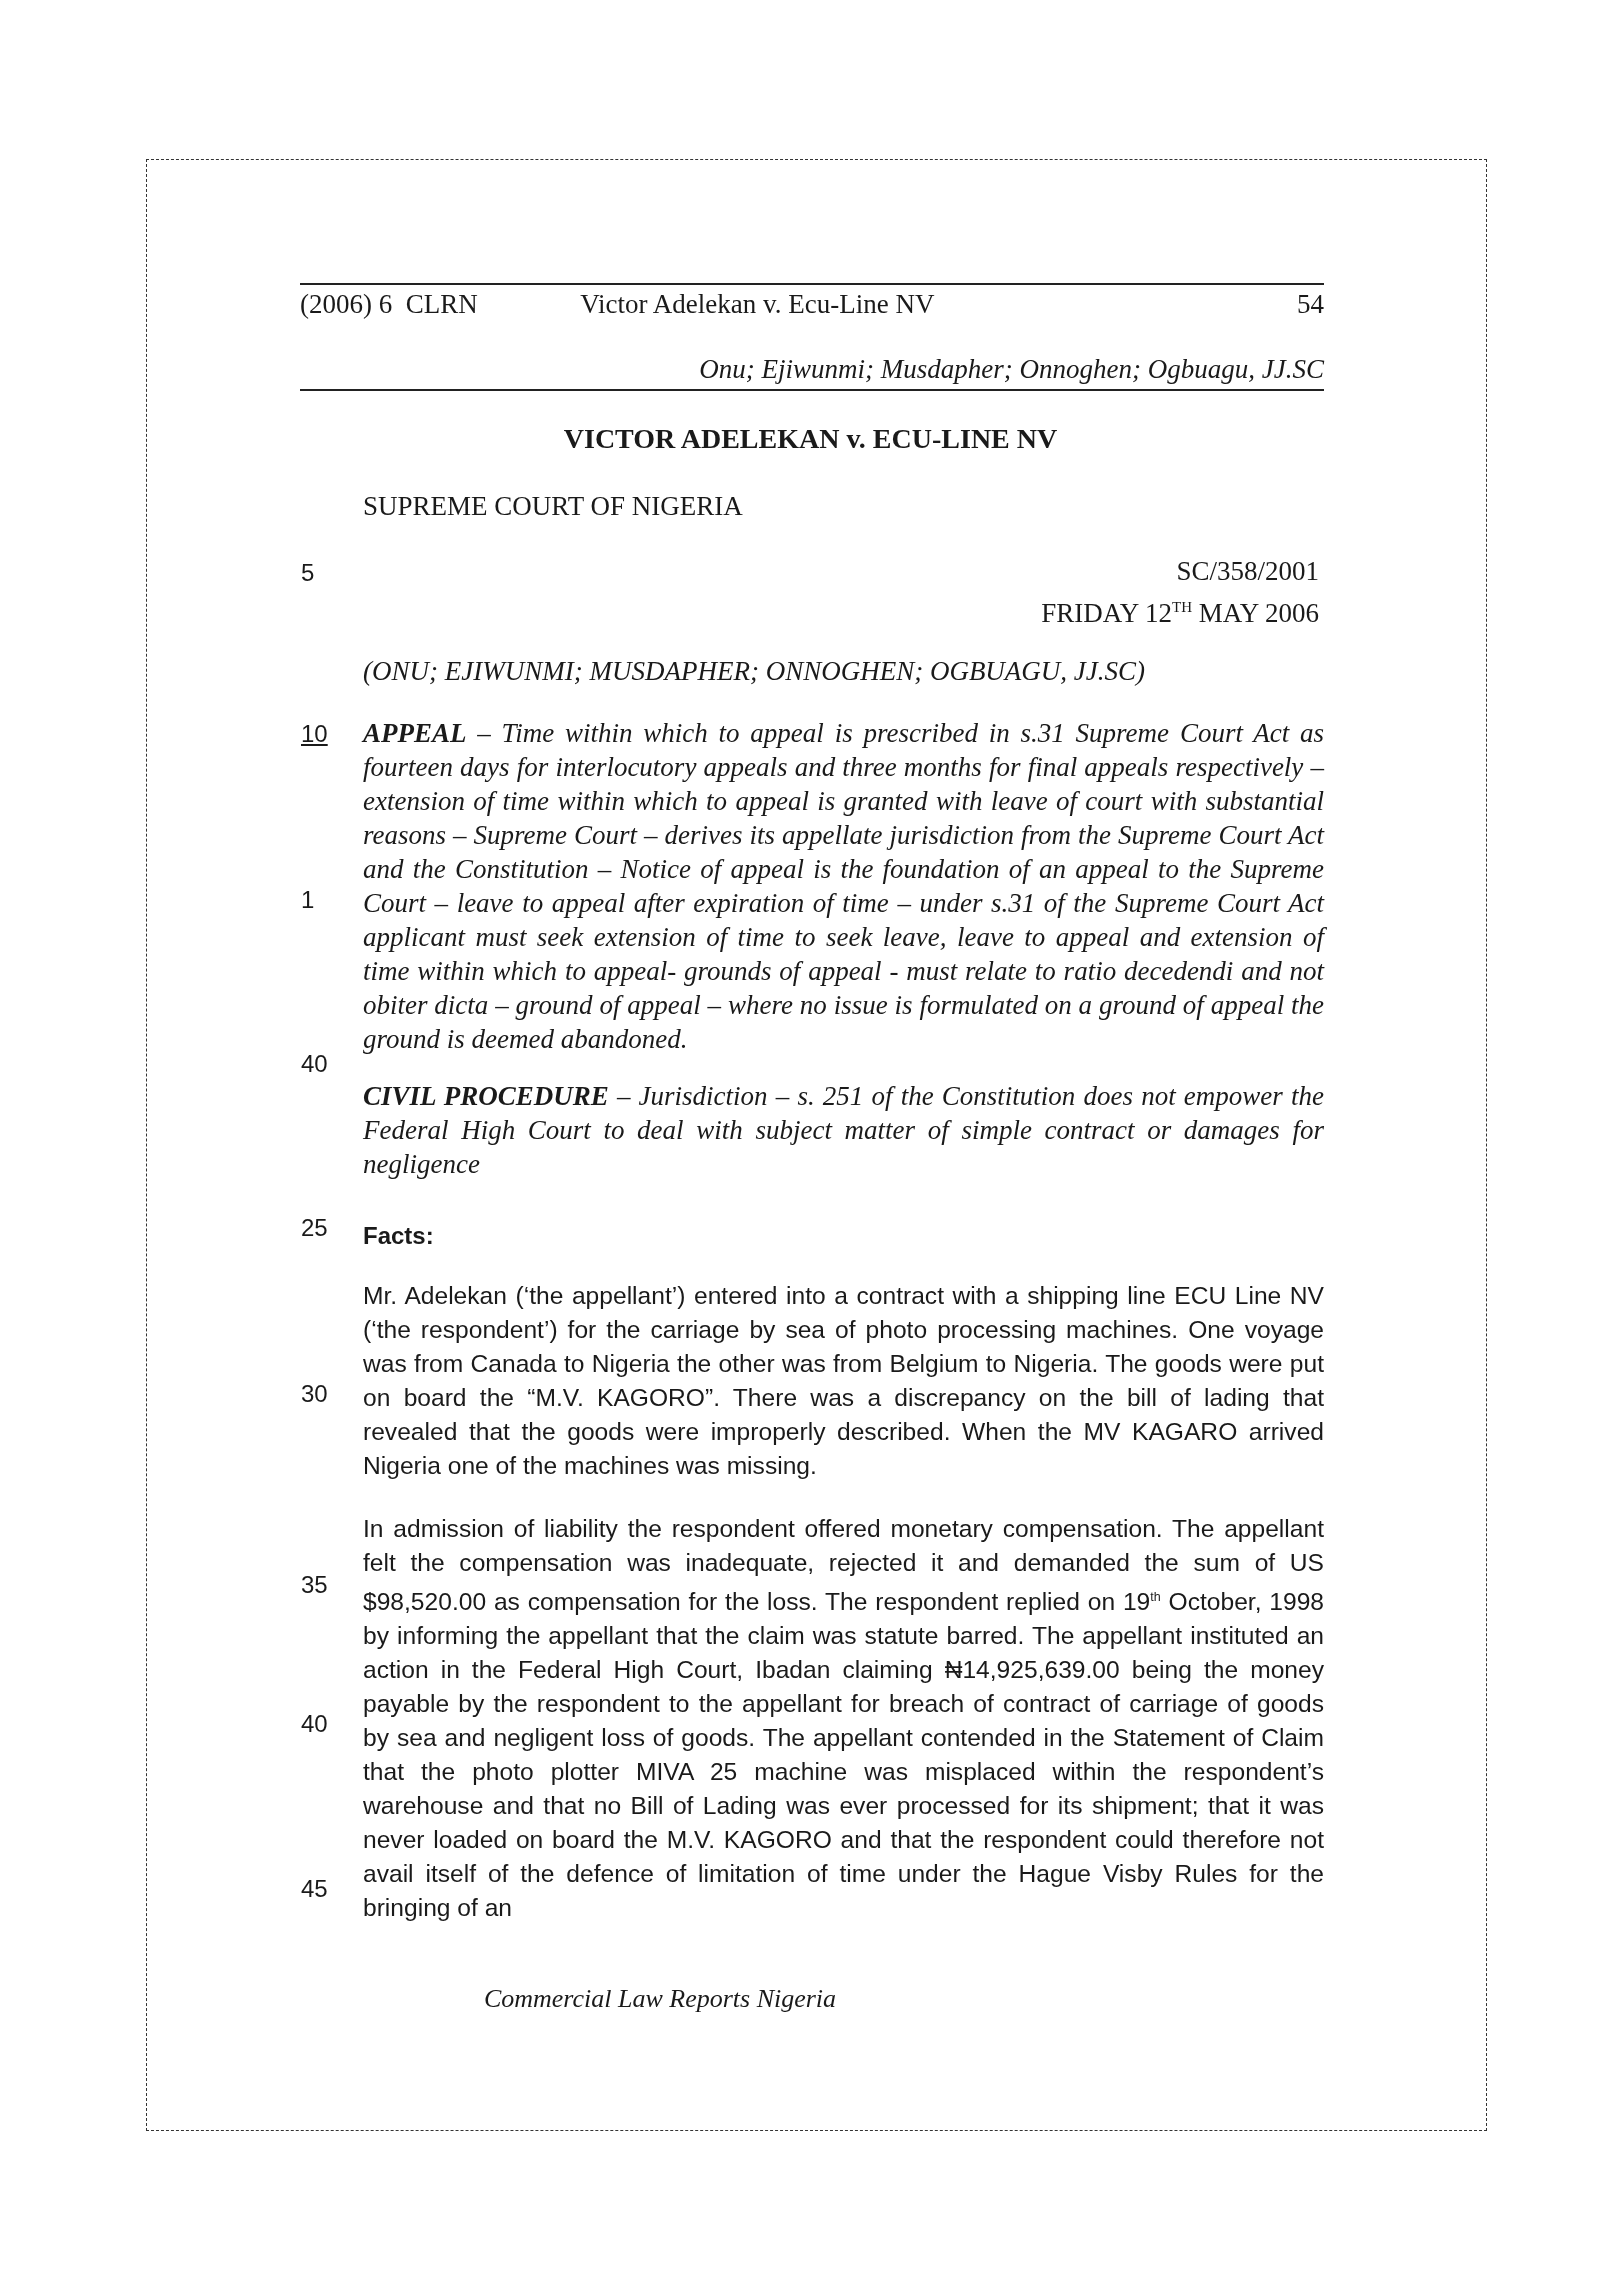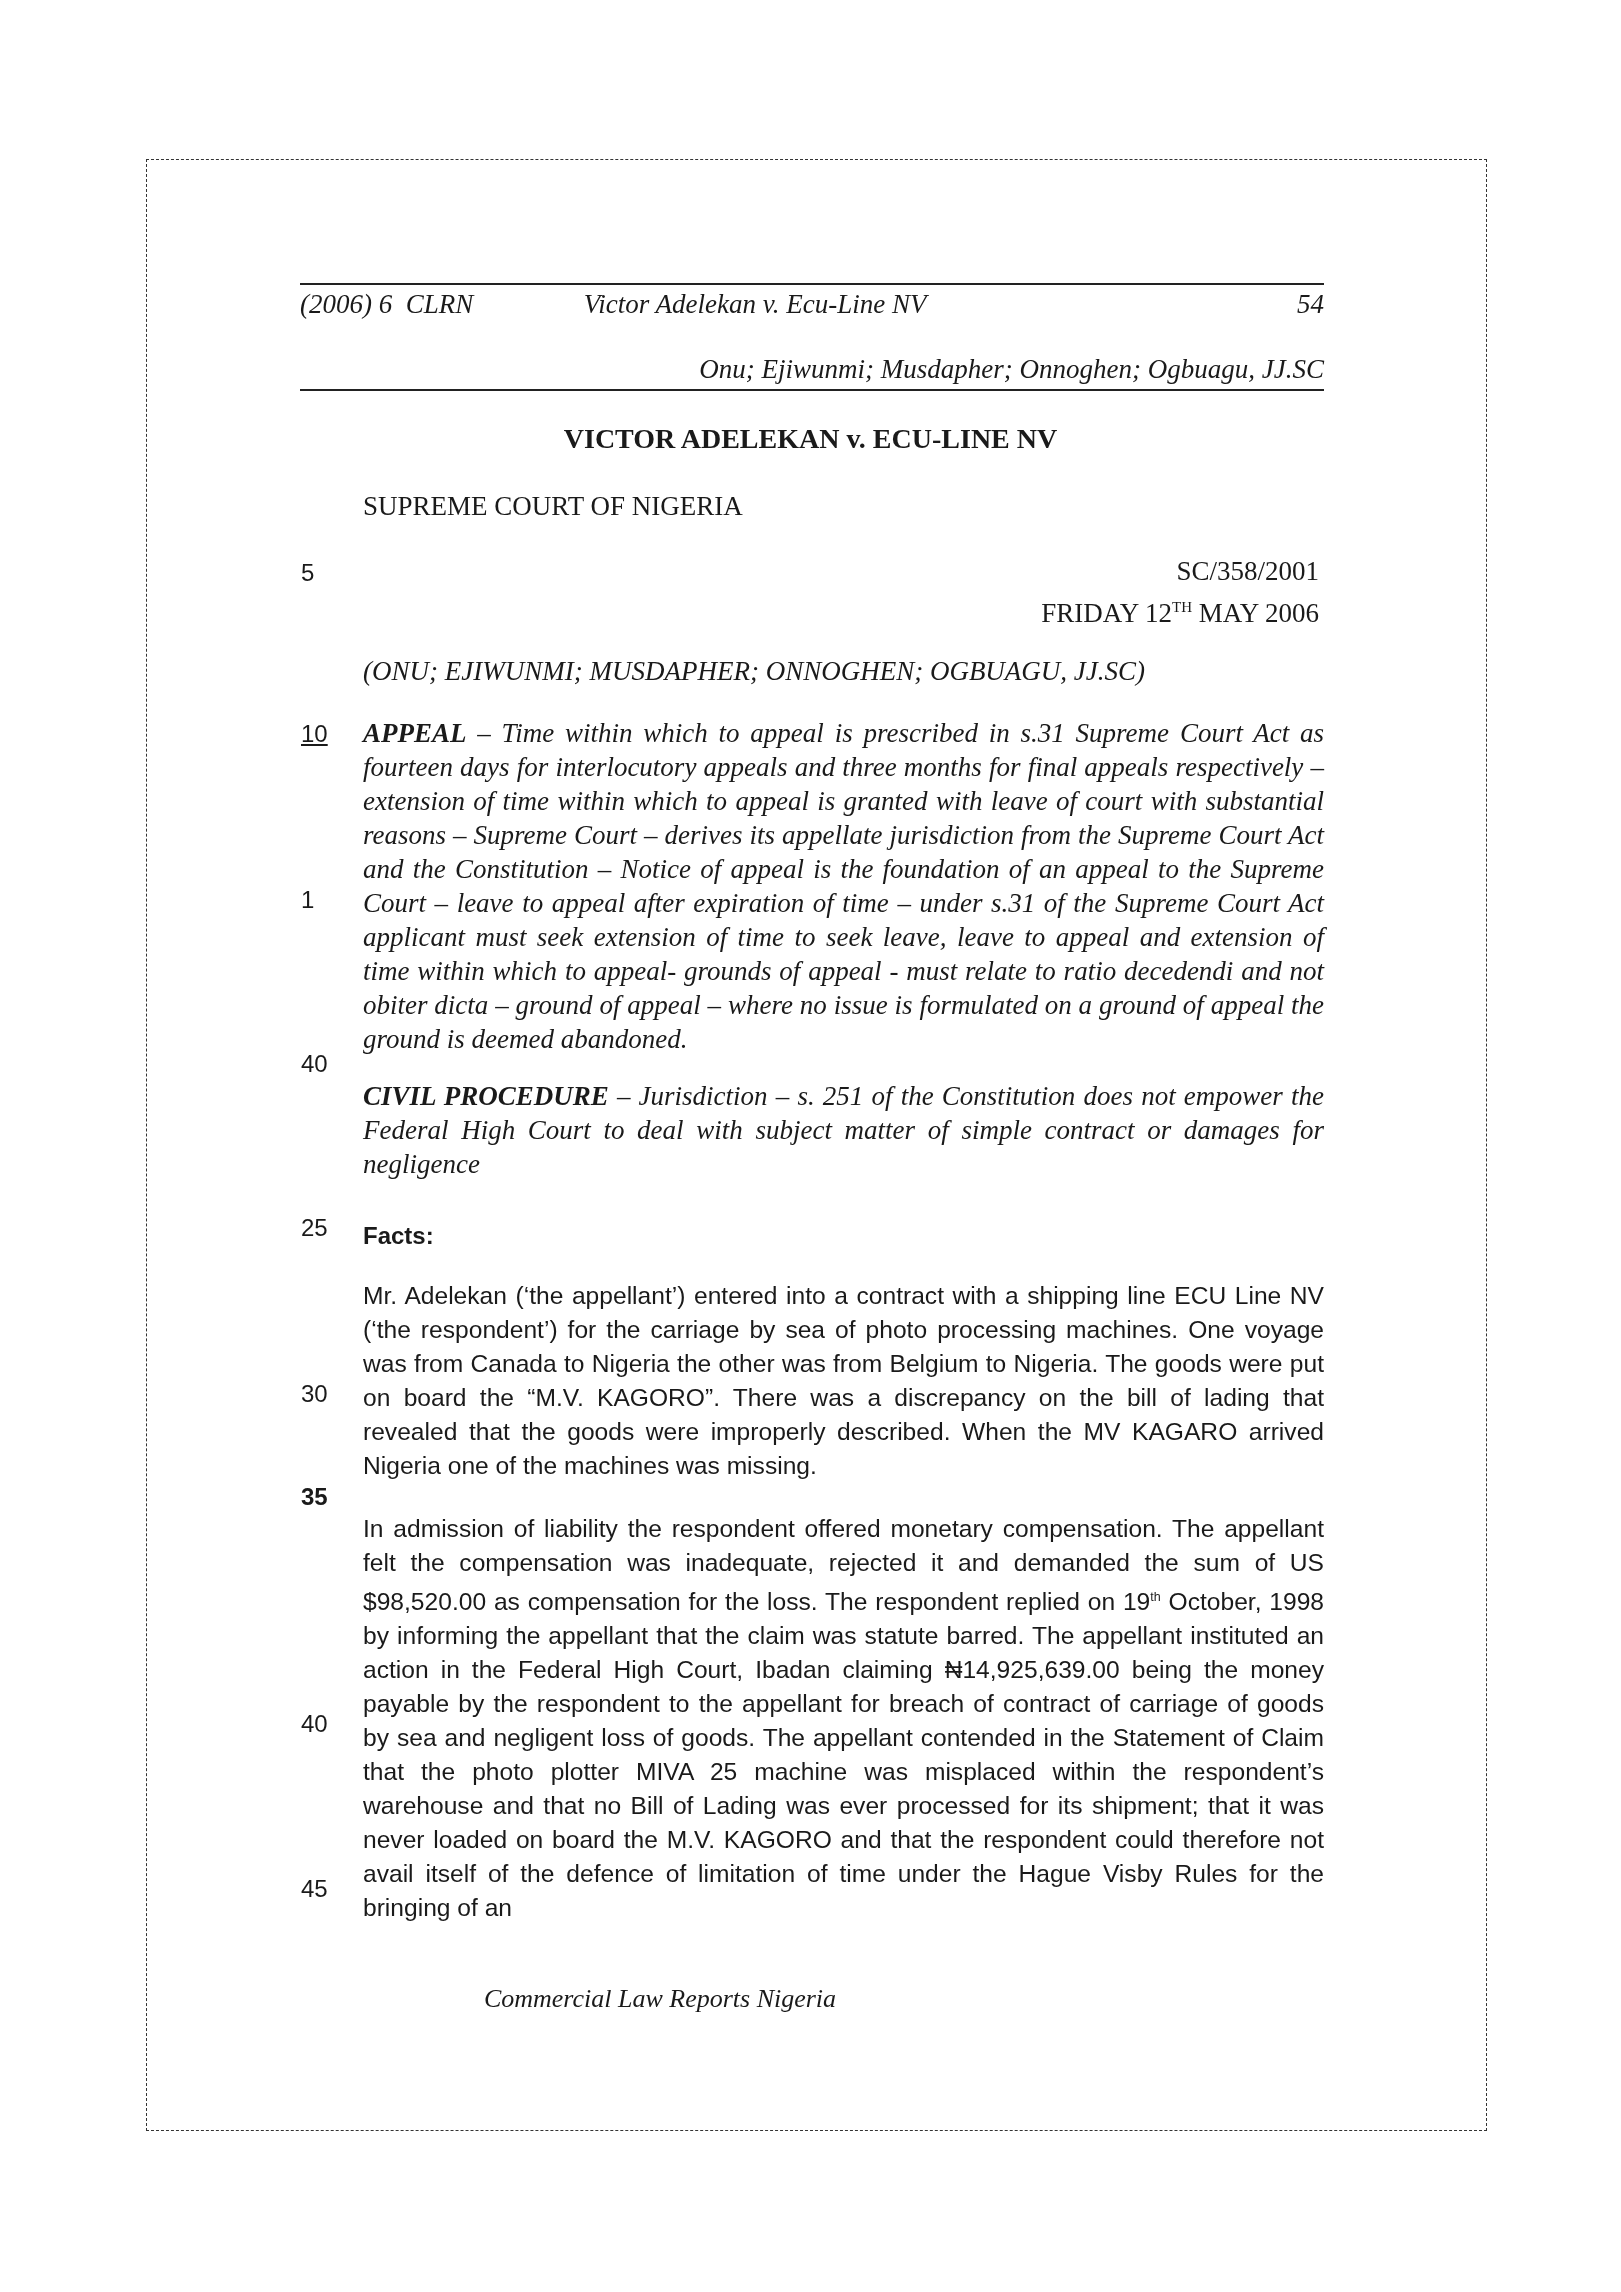--- a/index.html
+++ b/index.html
@@ -4,21 +4,21 @@
 <style>
   html, body { margin:0; padding:0; background:#ffffff; }
   body { width:1621px; height:2293px; position:relative; overflow:hidden; color:#1a1a1a; }
   .frame { position:absolute; left:146px; top:159px; width:1339px; height:1970px;
            border:1.8px dashed #333; border-left-width:1.8px; }
   .serif { font-family:"Liberation Serif","DejaVu Serif",serif; }
   .sans  { font-family:"Liberation Sans","DejaVu Sans",sans-serif; }
   .abs { position:absolute; }
   .rule { position:absolute; left:300px; width:1024px; height:1.8px; background:#222; }
   .hdr { top:289px; left:300px; width:1024px; font-size:27px; display:flex; justify-content:space-between; }
-  .hdr span { display:inline-block;font-style:italic; }
+  .hdr span { display:inline-block; }
   .judges-top { top:354px; right:297px; font-size:27px; font-style:italic; text-align:right; }
   .case-title { top:423px; left:0; width:1621px; text-align:center; font-size:28px; font-weight:bold; }
   .court { top:491px; left:363px; font-size:27px; }
   .lineno { position:absolute; left:301px; font-size:24px; width:45px; }
   .right-block { right:302px; text-align:right; font-size:27px; line-height:36px; }
   .right-block sup { font-size:15px; }
   .coram { top:656px; left:363px; font-size:27px; font-style:italic; }
   .para-serif { left:363px; width:961px; font-size:27px; line-height:34px; font-style:italic; text-align:justify; }
   .para-serif b { font-style:italic; }
   .facts-h { top:1222px; left:363px; font-size:24px; font-weight:bold; }
@@ -42,21 +42,21 @@
 
 <div class="abs case-title serif">VICTOR ADELEKAN v. ECU-LINE NV</div>
 <div class="abs court serif">SUPREME COURT OF NIGERIA</div>
 
 <div class="lineno sans" style="top:559px;">5</div>
 <div class="lineno sans" style="top:720px;text-decoration:underline;">10</div>
 <div class="lineno sans" style="top:886px;">1</div>
 <div class="lineno sans" style="top:1050px;">40</div>
 <div class="lineno sans" style="top:1214px;">25</div>
 <div class="lineno sans" style="top:1380px;">30</div>
-<div class="lineno sans" style="top:1483px;font-weight:bold;">35</div>
+<div class="lineno sans" style="top:1571px;">35</div>
 <div class="lineno sans" style="top:1710px;">40</div>
 <div class="lineno sans" style="top:1875px;">45</div>
 
 <div class="abs right-block serif" style="top:553px;">
   <div>SC/358/2001</div>
   <div><span>FRIDAY 12</span><sup>TH</sup><span style="white-space:pre;margin-top:48px;"> MAY 2006</span></div>
 </div>
 
 <div class="abs coram serif">(ONU; EJIWUNMI; MUSDAPHER; ONNOGHEN; OGBUAGU, JJ.SC)</div>
 

